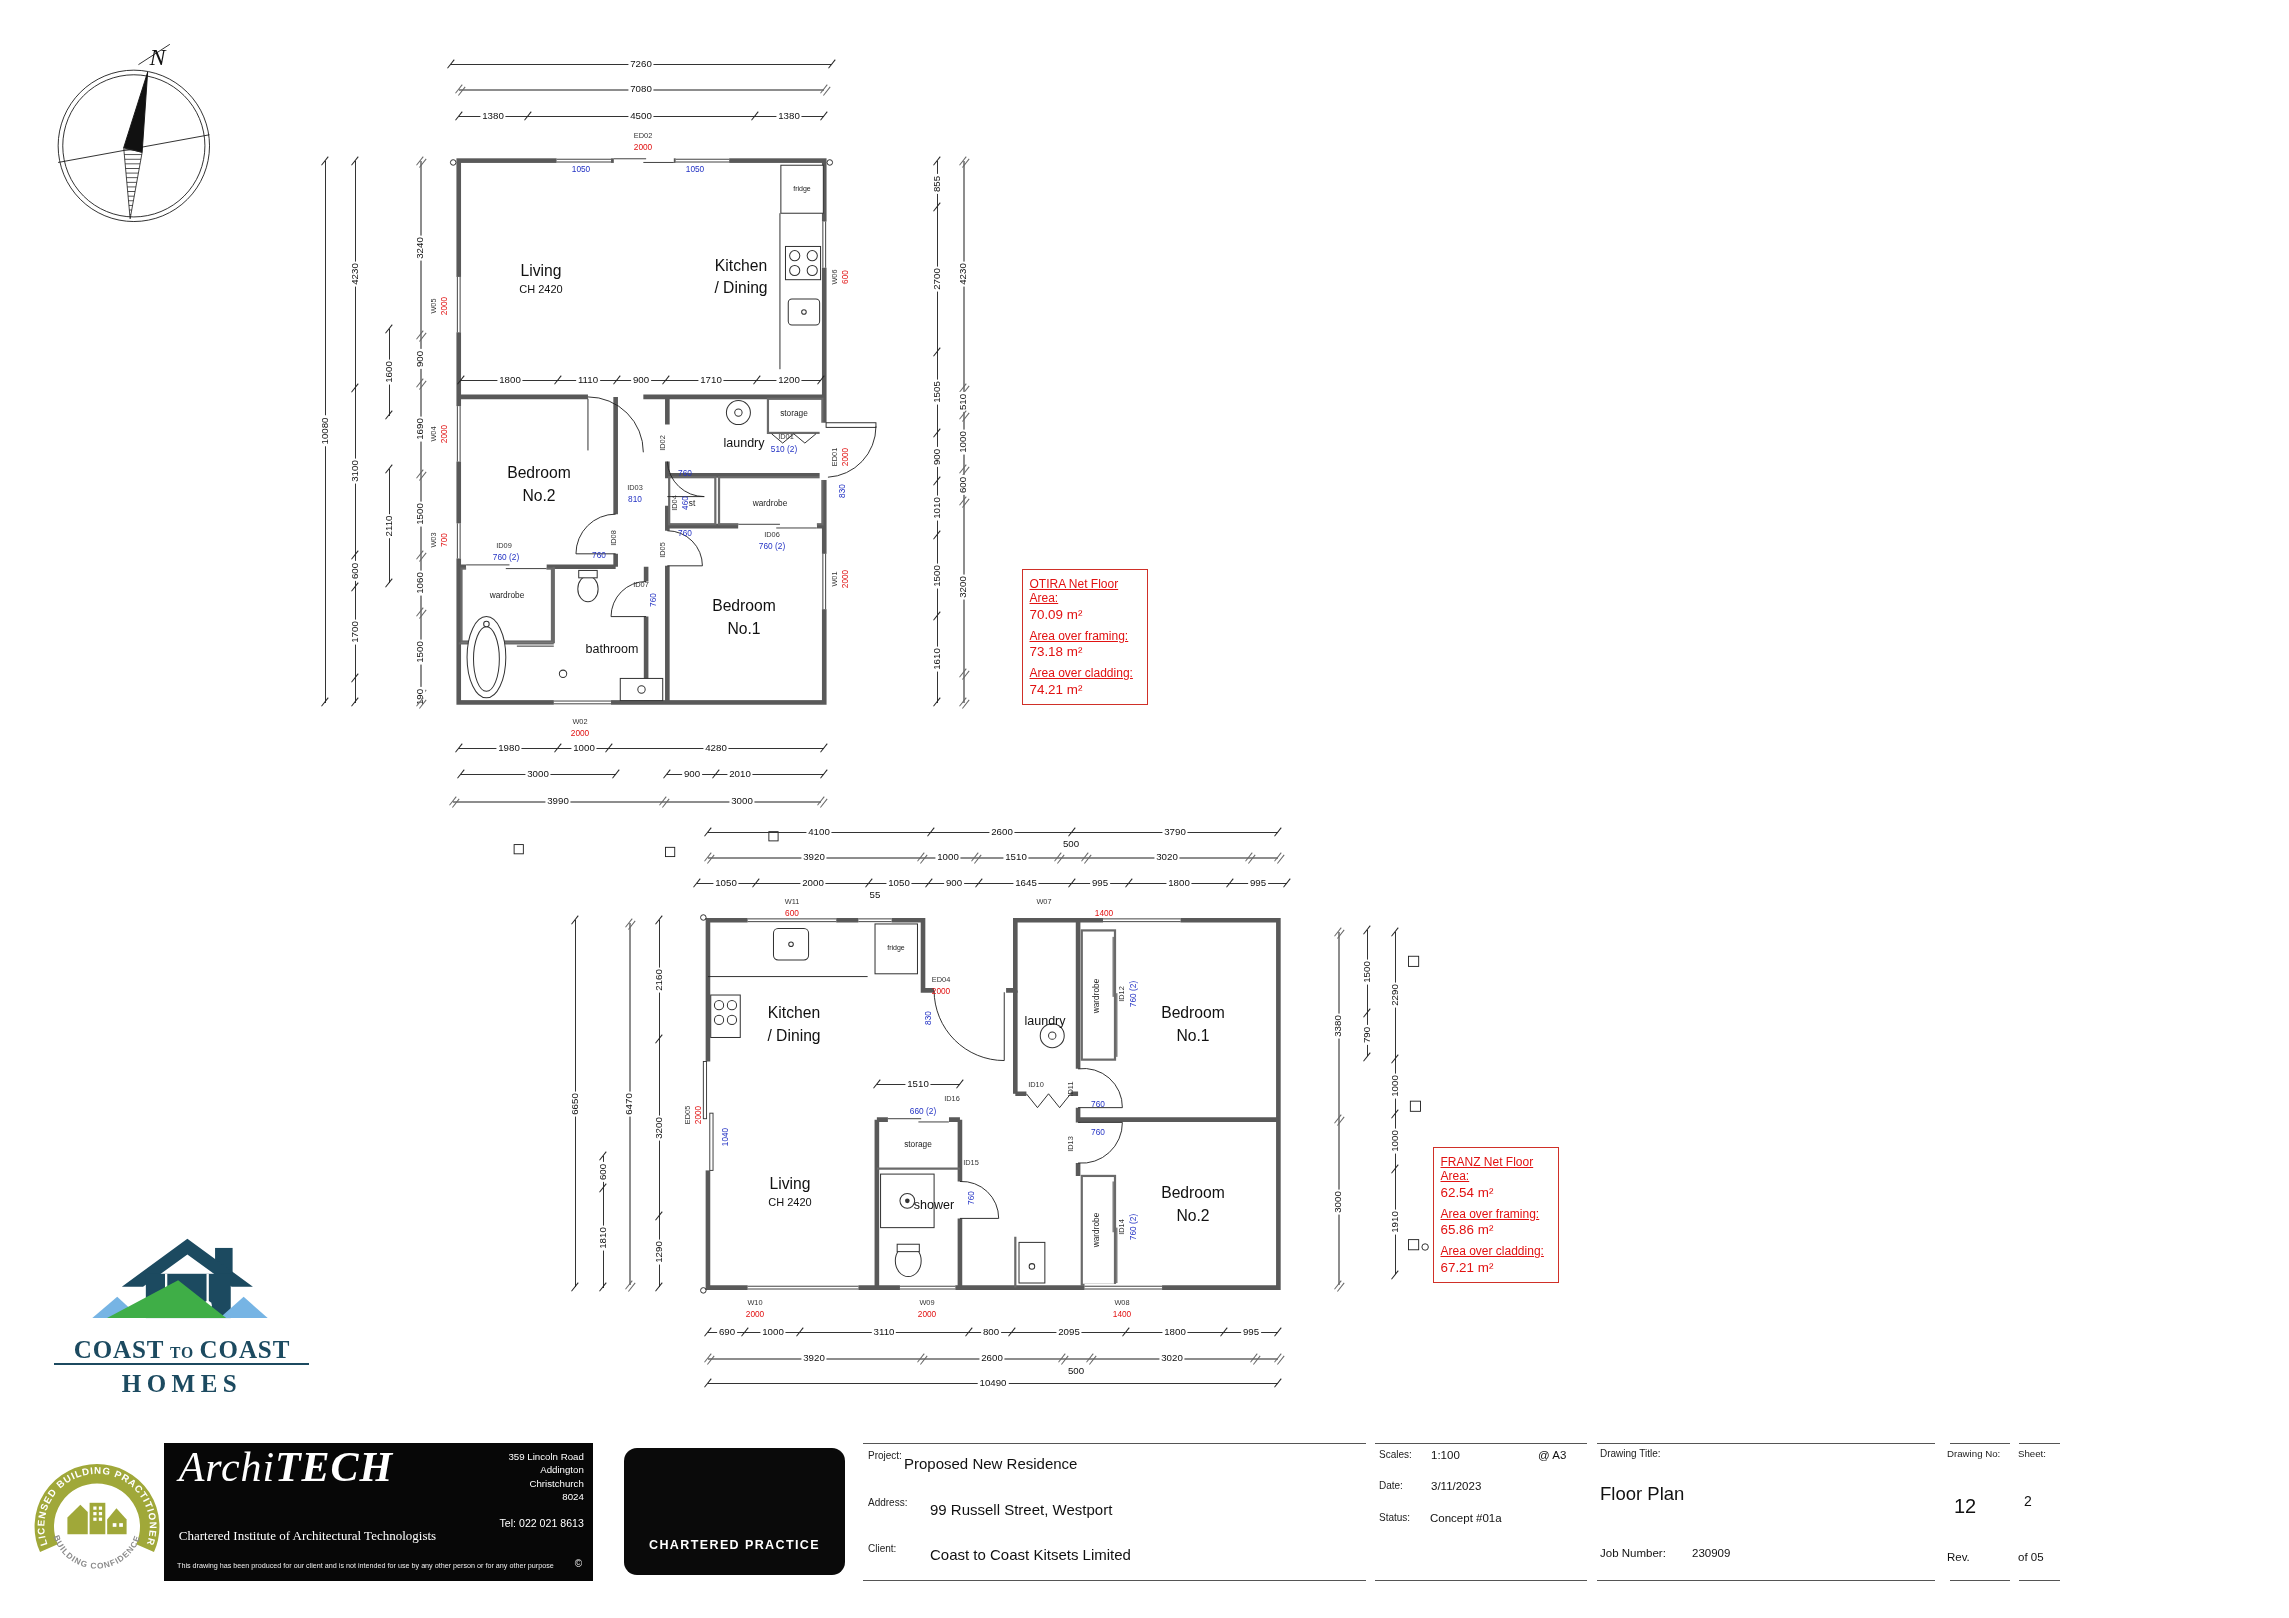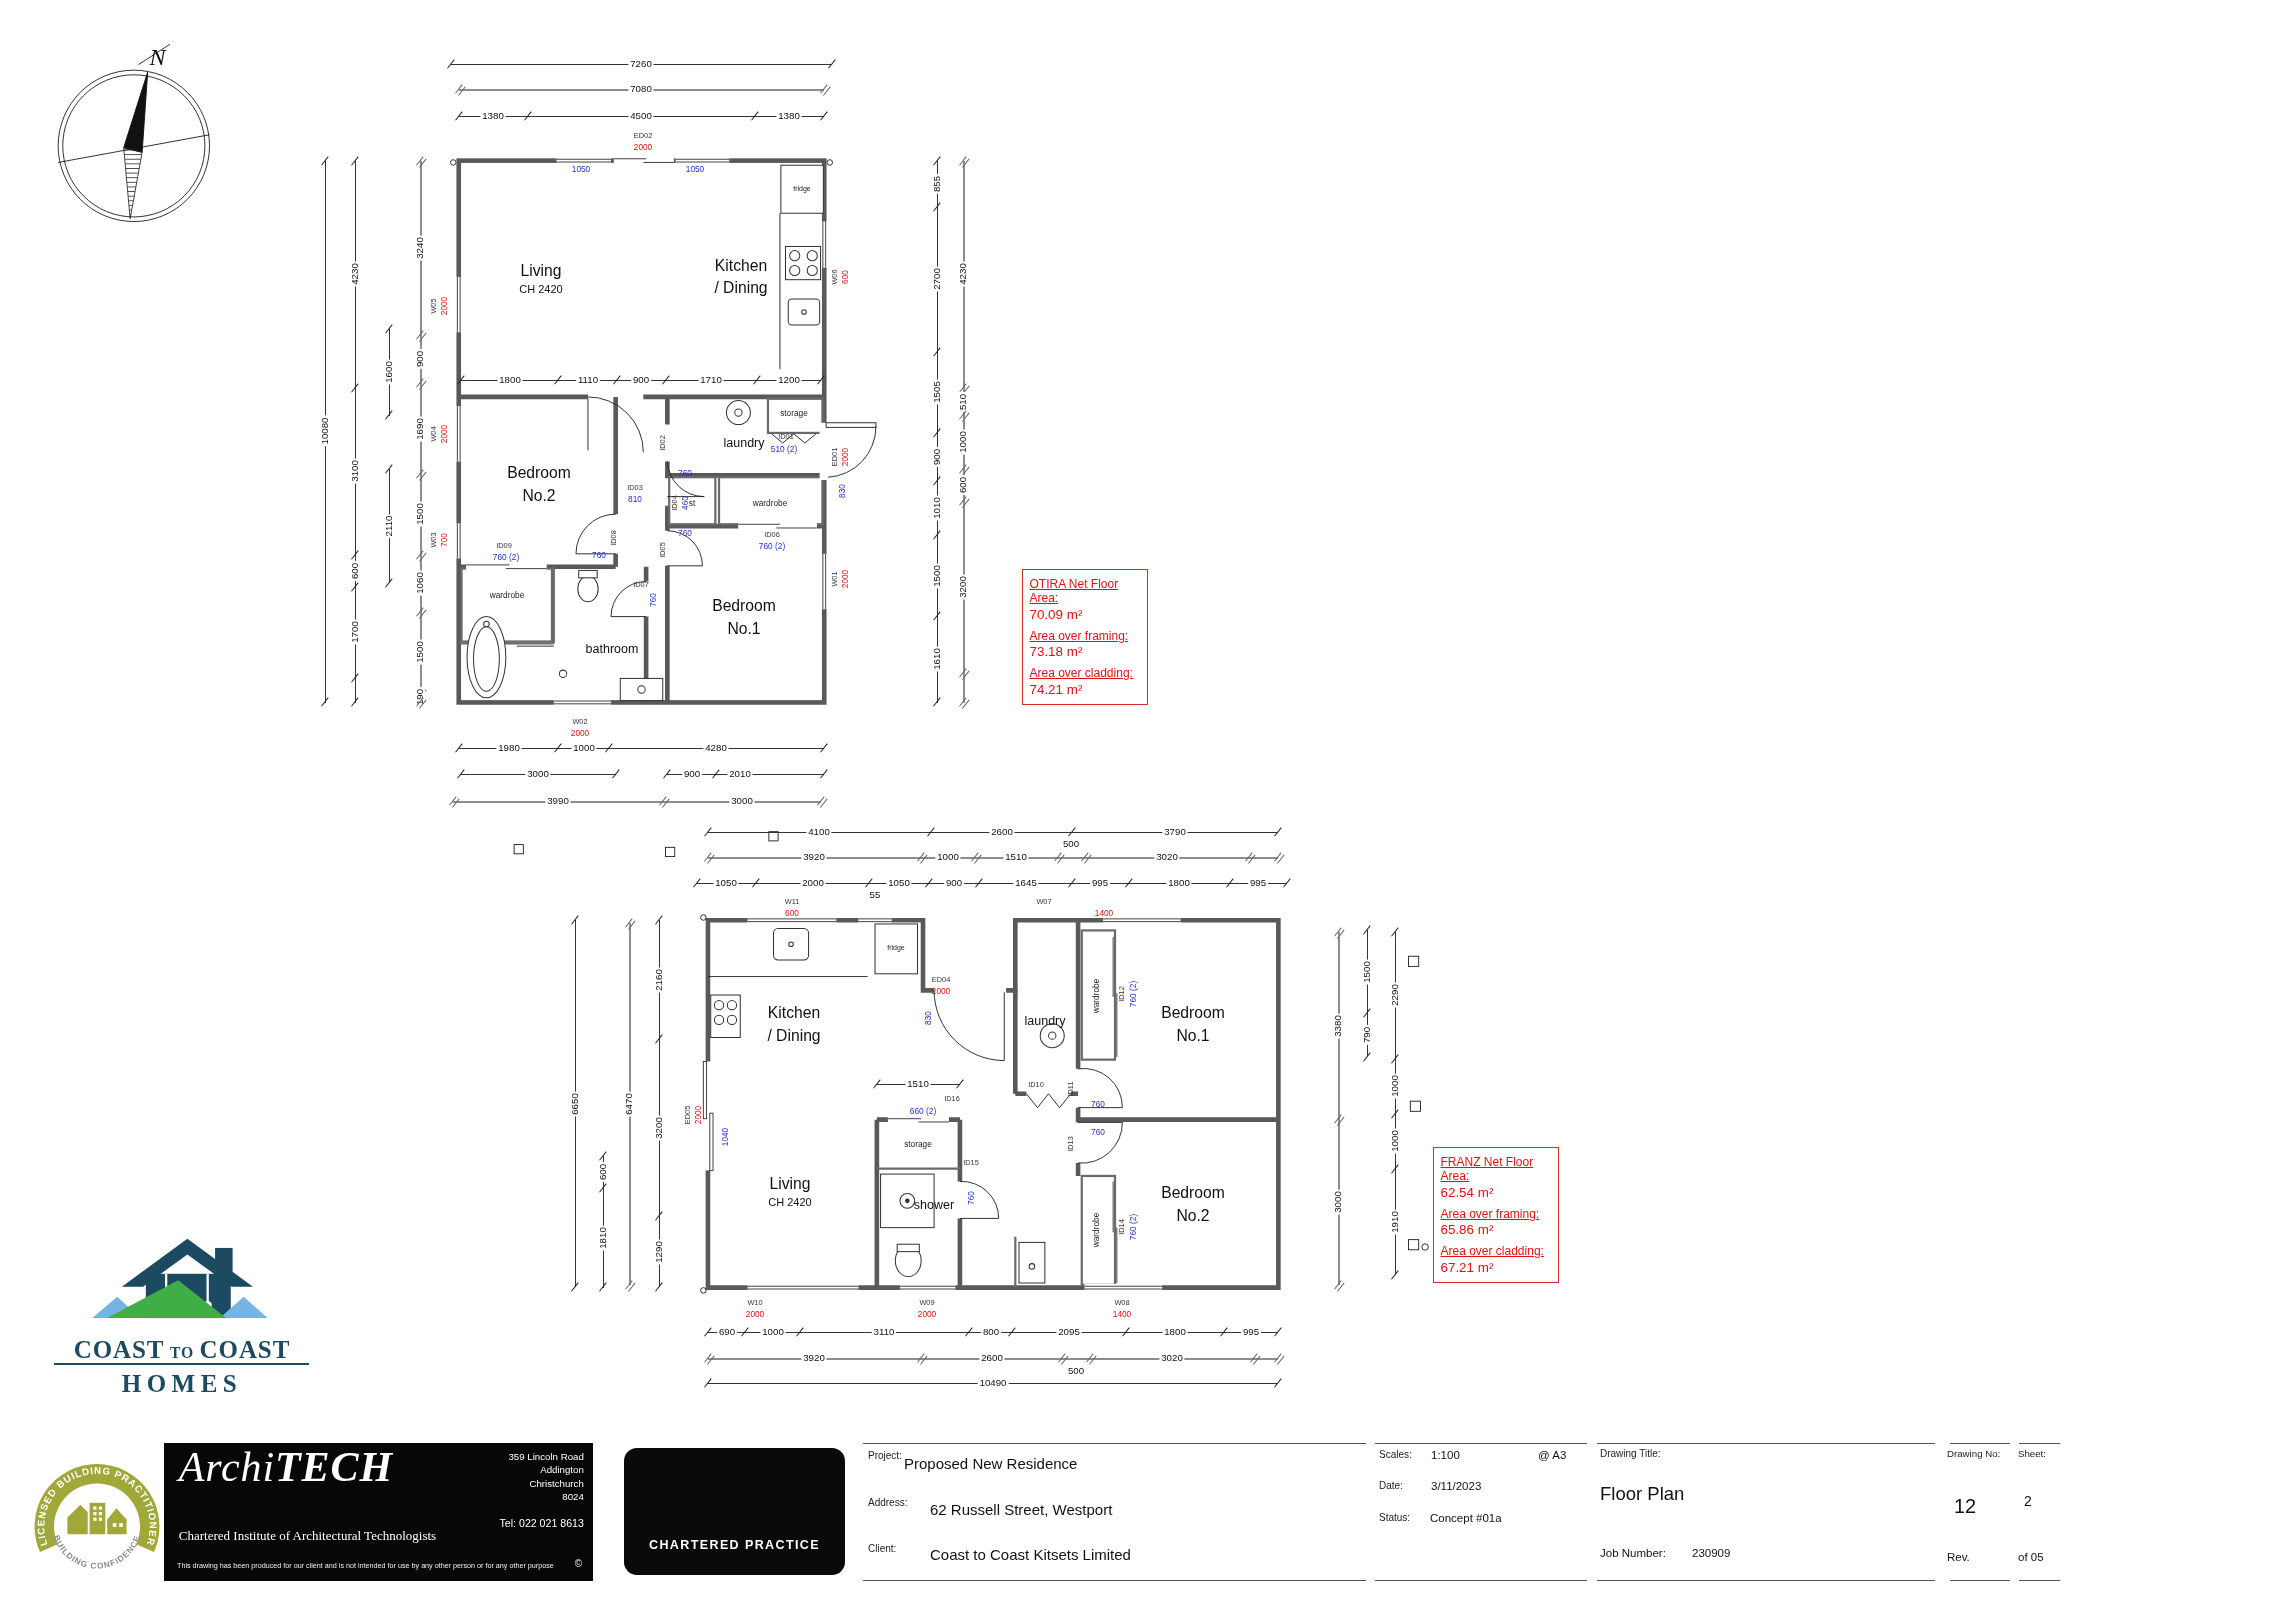--- a/index.html
+++ b/index.html
@@ -672,21 +672,21 @@
   <div class="tbl" style="left:1597px;top:1443px;width:338px"></div>
   <div class="tbl" style="left:1597px;top:1580px;width:338px"></div>
   <div class="tbl" style="left:1950px;top:1443px;width:60px"></div>
   <div class="tbl" style="left:1950px;top:1580px;width:60px"></div>
   <div class="tbl" style="left:2019px;top:1443px;width:41px"></div>
   <div class="tbl" style="left:2019px;top:1580px;width:41px"></div>
 
   <span class="tbspan lbl" style="left:868px;top:1450px">Project:</span>
   <span class="tbspan val" style="left:904px;top:1455px">Proposed New Residence</span>
   <span class="tbspan lbl" style="left:868px;top:1497px">Address:</span>
-  <span class="tbspan val" style="left:930px;top:1501px">62 Russell Street, Westport</span>
+  <span class="tbspan val" style="left:930px;top:1501px">99 Russell Street, Westport</span>
   <span class="tbspan lbl" style="left:868px;top:1543px">Client:</span>
   <span class="tbspan val" style="left:930px;top:1546px">Coast to Coast Kitsets Limited</span>
   <span class="tbspan lbl" style="left:1379px;top:1449px">Scales:</span>
   <span class="tbspan val2" style="left:1431px;top:1449px">1:100</span>
   <span class="tbspan val2" style="left:1538px;top:1449px">@ A3</span>
   <span class="tbspan lbl" style="left:1379px;top:1480px">Date:</span>
   <span class="tbspan val2" style="left:1431px;top:1480px">3/11/2023</span>
   <span class="tbspan lbl" style="left:1379px;top:1512px">Status:</span>
   <span class="tbspan val2" style="left:1430px;top:1512px">Concept #01a</span>
   <span class="tbspan lbl" style="left:1600px;top:1448px">Drawing Title:</span>

